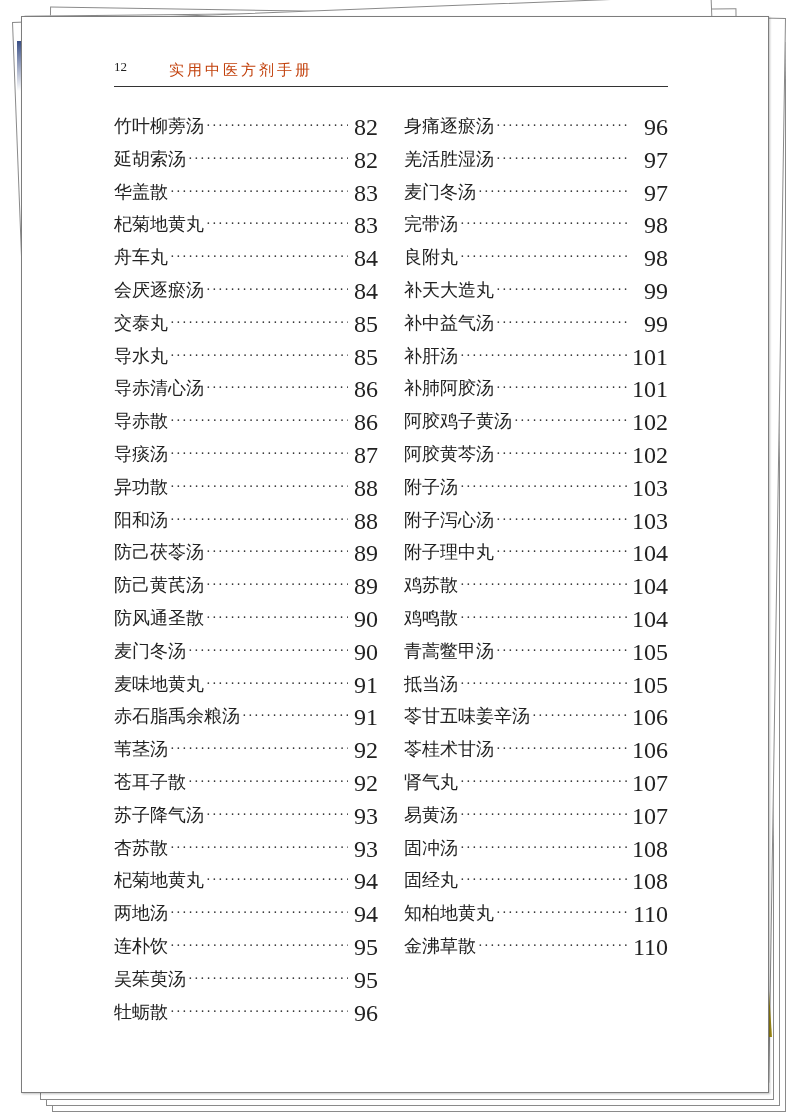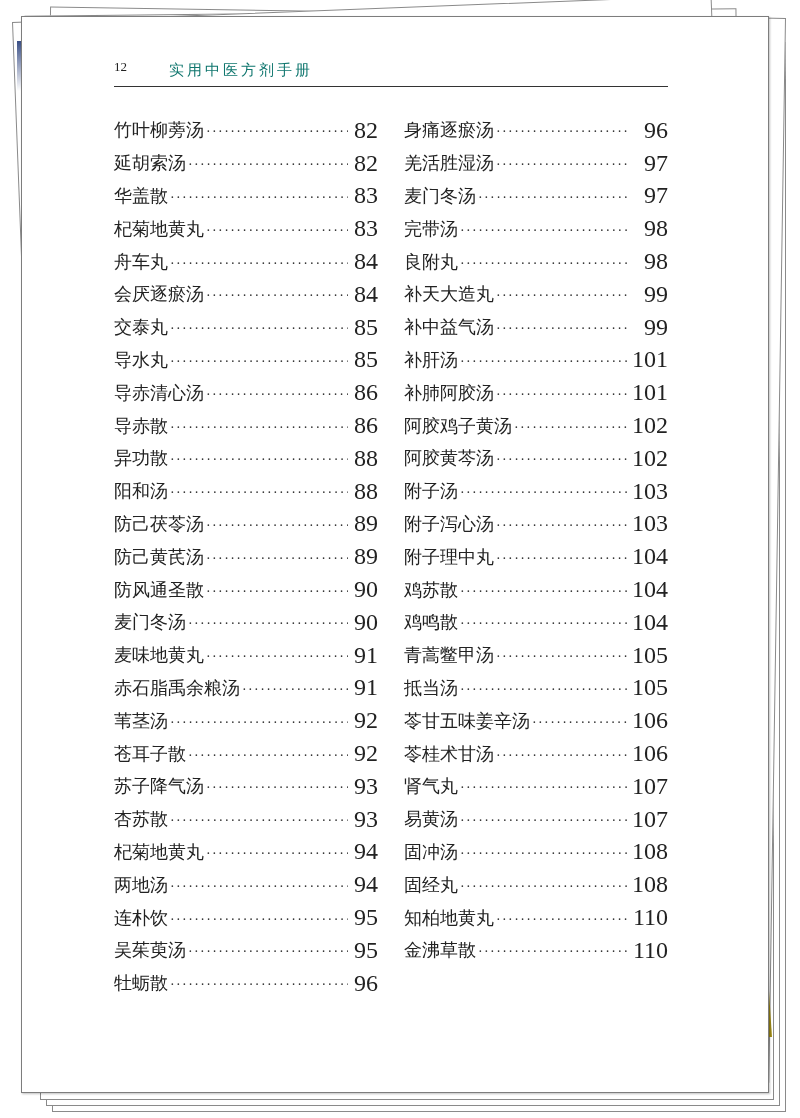--- a/index.html
+++ b/index.html
@@ -41,28 +41,28 @@
   }
   .header {
     position:absolute; left:114px; top:56px; width:554px; height:30px;
     border-bottom:1.5px solid #333;
   }
   .page-num {
     position:absolute; left:0; top:3px; font-size:13px; color:#222;
     font-family:"Liberation Serif","DejaVu Serif",serif;
   }
   .book-title {
-    position:absolute; left:55px; top:5px; font-size:15px; color:#0f766e;
+    position:absolute; left:55px; top:5px; font-size:15px; color:#c2410c;
     letter-spacing:3px;
   }
   .col { position:absolute; top:114px; }
   .col-left { left:114px; width:264px; }
   .col-right { left:404px; width:264px; }
   .row {
-    height:32.8px; display:flex; align-items:center; position:relative;
+    height:32.8px; display:flex; position:relative;
     font-size:18px; color:#222;
   }
   .name { white-space:nowrap; background:#fff; padding-right:2px; position:relative; z-index:1; }
   .dots {
     flex:1; overflow:hidden; white-space:nowrap; color:#333;
     font-family:"Liberation Serif",serif; font-size:14px; letter-spacing:1.4px;
     margin-top:4px;
   }
   .dots::before { content:"··································································"; }
   .pg {
@@ -135,20 +135,25 @@
       <span class="name">导赤清心汤</span>
       <span class="dots"></span>
       <span class="pg">86</span>
     </div>
     <div class="row">
       <span class="name">导赤散</span>
       <span class="dots"></span>
       <span class="pg">86</span>
     </div>
     <div class="row">
+      <span class="name">导痰汤</span>
+      <span class="dots"></span>
+      <span class="pg">87</span>
+    </div>
+    <div class="row">
       <span class="name">异功散</span>
       <span class="dots"></span>
       <span class="pg">88</span>
     </div>
     <div class="row">
       <span class="name">阳和汤</span>
       <span class="dots"></span>
       <span class="pg">88</span>
     </div>
     <div class="row">

